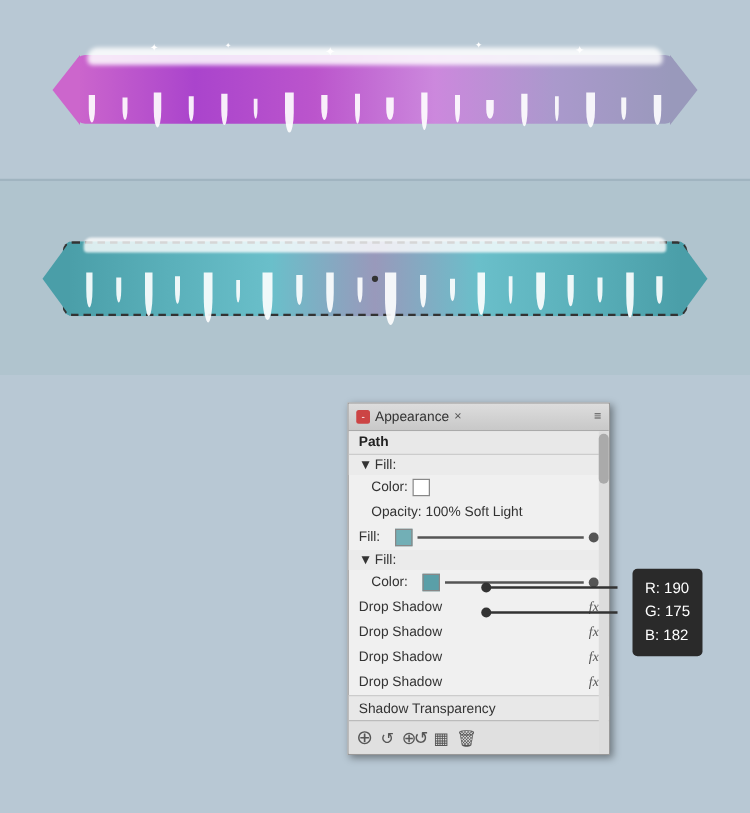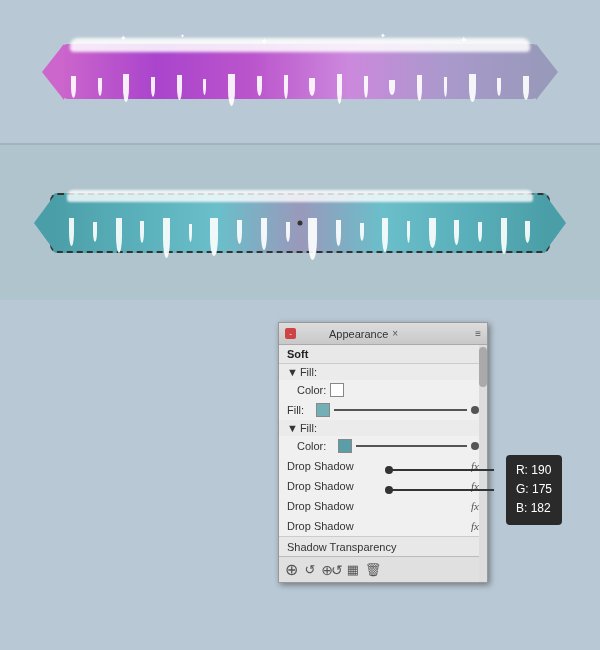--- a/index.html
+++ b/index.html
@@ -175,21 +175,20 @@
       align-items: center;
       justify-content: center;
       font-size: 8px;
       color: white;
       cursor: pointer;
     }
 
     .panel-title-text {
       font-size: 11px;
       color: #333;
-      margin-left: 29px;
     }
 
     .panel-tab-x {
       font-size: 10px;
       color: #555;
       cursor: pointer;
     }
 
     .panel-menu-btn {
       font-size: 10px;
@@ -479,34 +478,37 @@
   <div class="panel-titlebar">
     <div class="panel-title-left">
       <div class="panel-close-btn">-</div>
       <span class="panel-title-text">Appearance</span>
       <span class="panel-tab-x">×</span>
     </div>
     <span class="panel-menu-btn">≡</span>
   </div>
 
   <div class="panel-path-row">
-    <span>Soft</span>
+    <span>Path</span>
   </div>
 
 
   <div class="panel-section-fill">
     <span>▼</span>
     <span style="margin-left:2px;">Fill:</span>
   </div>
 
   <div class="panel-row panel-row-indent">
     <span>Color:</span>
     <span class="color-swatch fill-color-white"></span>
   </div>
 
+  <div class="panel-row panel-row-indent">
+    <span>Opacity: 100% Soft Light</span>
+  </div>
 
   <div class="panel-row" style="justify-content:space-between;">
     <span>Fill:</span>
     <div style="display:flex;align-items:center;flex:1;margin-left:8px;">
       <span class="color-swatch fill-color-teal" style="width:14px;height:14px;"></span>
       <div style="flex:1;height:2px;background:#555;margin:0 4px;"></div>
       <div style="width:8px;height:8px;background:#555;border-radius:50%;"></div>
     </div>
   </div>
 

